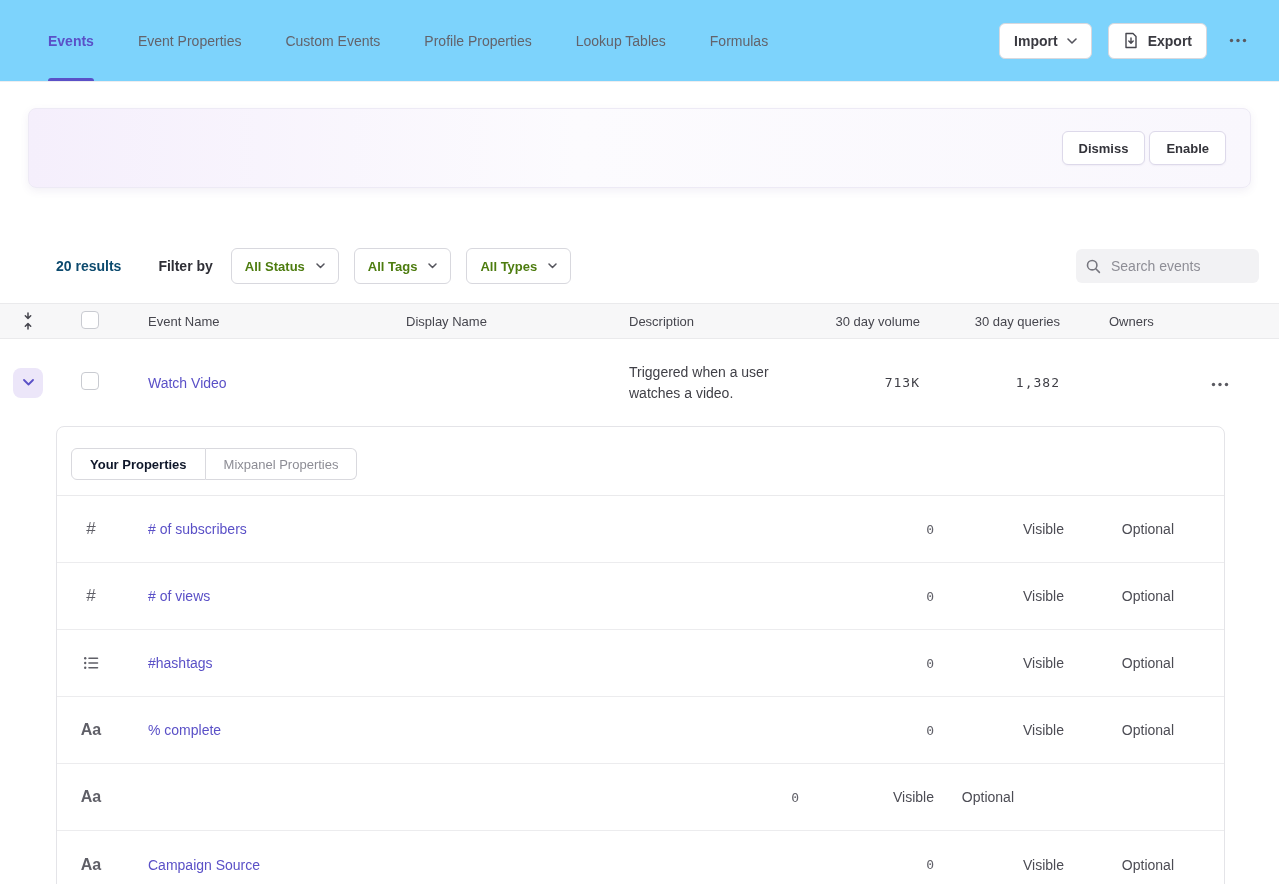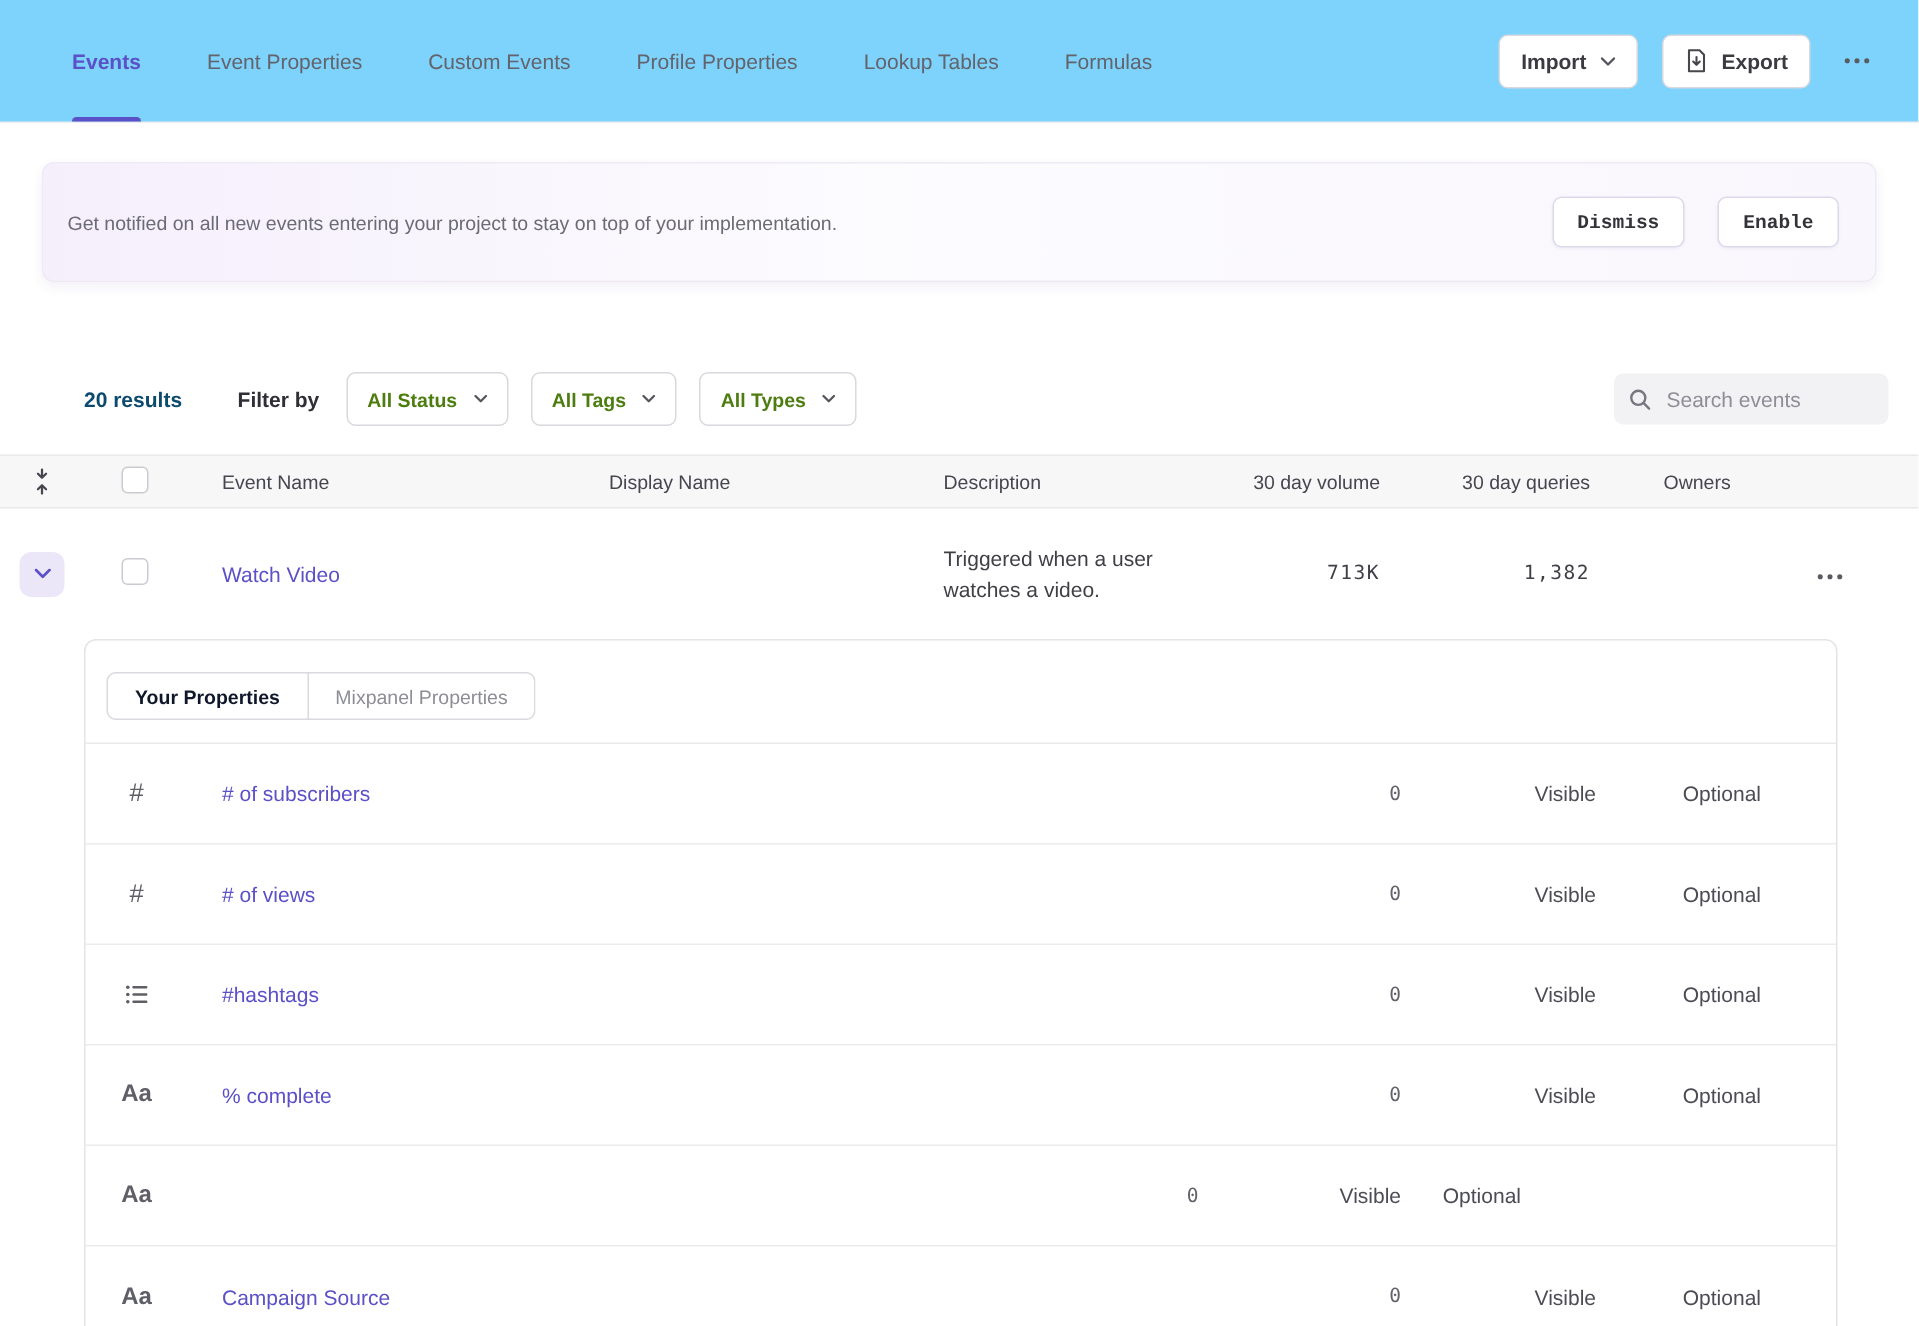--- a/index.html
+++ b/index.html
@@ -21,21 +21,21 @@
   .icon-btn { border:none; background:none; padding:4px 6px; cursor:pointer; color:#5a5a61; display:flex; align-items:center; }
   .chev { display:inline-block; }
 
   
   .banner { margin:26px 28px 0; height:80px; border:1px solid #edeaf5; border-radius:8px;
     background:linear-gradient(90deg,#f5effc 0%,#fcfbfe 45%,#f9f7fd 100%);
     box-shadow:0 3px 8px rgba(90,70,140,.08);
     display:flex; align-items:center; padding:0 24px 0 16px; }
   .banner-title { font-size:15px; font-weight:700; color:#33333a; margin-bottom:6px; }
   .banner-desc { font-size:13px; color:#6b6b73; }
-  .banner-actions { margin-left:auto; display:flex; gap:22px;font-family:Liberation Mono, monospace; }
+  .banner-actions { margin-left:auto; display:flex; gap:4px; }
   .banner-btn { height:34px; padding:0 16px; background:#fff; border:1px solid #ddd9ea; border-radius:6px; font-size:13px; font-weight:600; color:#33333a; box-shadow:0 1px 2px rgba(90,70,140,.06); cursor:pointer; font-family:inherit; }
 
   
   .filter-row { display:flex; align-items:center; margin:60px 20px 0 56px; }
   .results-count { font-size:14px; font-weight:700; color:#0c4a6e; margin-right:37px; }
   .filterby-label { font-size:14px; font-weight:600; color:#2f2f36; margin-right:18px; }
   .dd { display:inline-flex; align-items:center; gap:11px; height:36px; padding:0 13px; border:1px solid #d8d8de; border-radius:6px; background:#fff; font-size:13px; font-weight:600; color:#4d7c0f; margin-right:15px; cursor:pointer; font-family:inherit; }
   .search-box { margin-left:auto; width:183px; height:34px; background:#f2f2f4; border-radius:6px; display:flex; align-items:center; padding:0 10px; gap:8px; }
   .search-box input { flex:1; min-width:0; border:none; background:transparent; outline:none; font-size:14px; color:#3a3a41; font-family:inherit; }
   .search-box input::placeholder { color:#8e8e96; }
@@ -116,21 +116,20 @@
             <circle cx="9" cy="2.5" r="1.7" fill="#5a5a61"></circle>
             <circle cx="15.5" cy="2.5" r="1.7" fill="#5a5a61"></circle>
           </svg>
       </span>
     </button>
   </div>
 </div>
 
 <div class="banner">
   <div>
-    <div class="banner-desc">Get notified on all new events entering your project to stay on top of your implementation.</div>
   </div>
   <div class="banner-actions">
     <button class="banner-btn">Dismiss</button>
     <button class="banner-btn">Enable</button>
   </div>
 </div>
 
 <div class="filter-row">
   <div class="results-count">20 results</div>
   <div class="filterby-label">Filter by</div>

